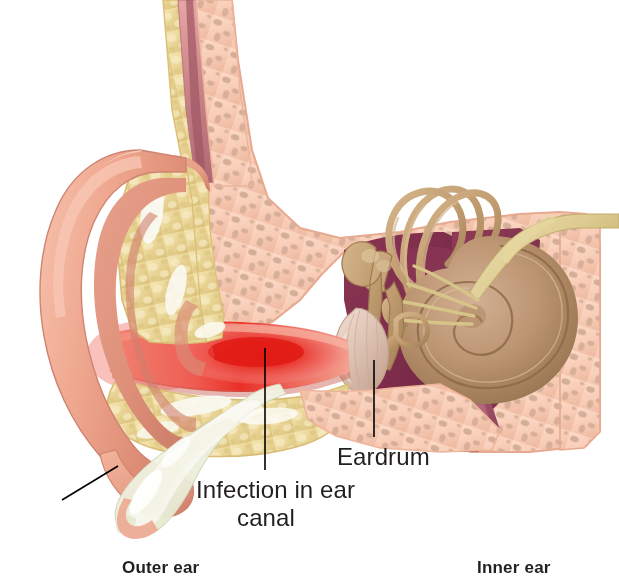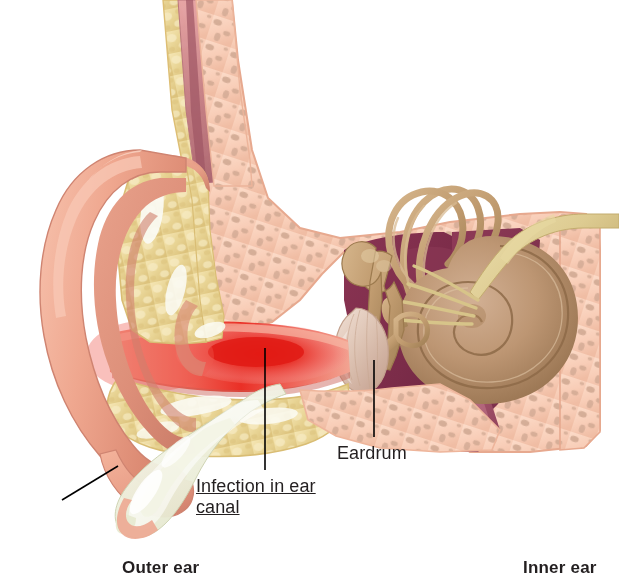--- a/index.html
+++ b/index.html
@@ -1,22 +1,22 @@
 <!DOCTYPE html>
 <html><head>
 <meta charset="utf-8">
 <style>
   html,body{margin:0;padding:0;background:#ffffff;}
   body{width:619px;height:583px;font-family:"Liberation Sans",sans-serif;overflow:hidden;}
   #stage{position:relative;width:619px;height:583px;background:#fff;}
   #art{position:absolute;left:0;top:0;width:619px;height:583px;}
   .lbl{position:absolute;color:#231f20;white-space:pre;line-height:1.18;}
-  .lbl.callout{font-size:18px;font-weight:400;letter-spacing:.1px;}
+  .lbl.callout{font-size:24px;font-weight:400;letter-spacing:.1px;}
   .lbl.section{font-size:17px;font-weight:700;letter-spacing:.2px;text-align:center;}
-  .ctr{text-decoration:underline;}
+  .ctr{text-align:center;}
 </style>
 </head>
 <body>
 
 <div id="stage">
 
   <svg id="art" viewBox="0 0 619 583" xmlns="http://www.w3.org/2000/svg">
     <defs>
       <linearGradient id="gSkin" x1="0" y1="0" x2="1" y2="0.4">
         <stop offset="0%" stop-color="#f7c3ae"></stop>
@@ -330,15 +330,15 @@
 
 
   <div class="lbl callout ctr" style="left:196px; top:476px; width:140px;">Infection in ear
 canal</div>
 
   <div class="lbl callout" style="left:337px; top:443px;">Eardrum</div>
 
   <div class="lbl section" style="left:122px; top:558px;">Outer ear</div>
 
 
-  <div class="lbl section" style="left:477px; top:558px;margin-left:46px;">Inner ear</div>
+  <div class="lbl section" style="left:477px; top:558px;">Inner ear</div>
 
 </div>
 
 </body></html>

